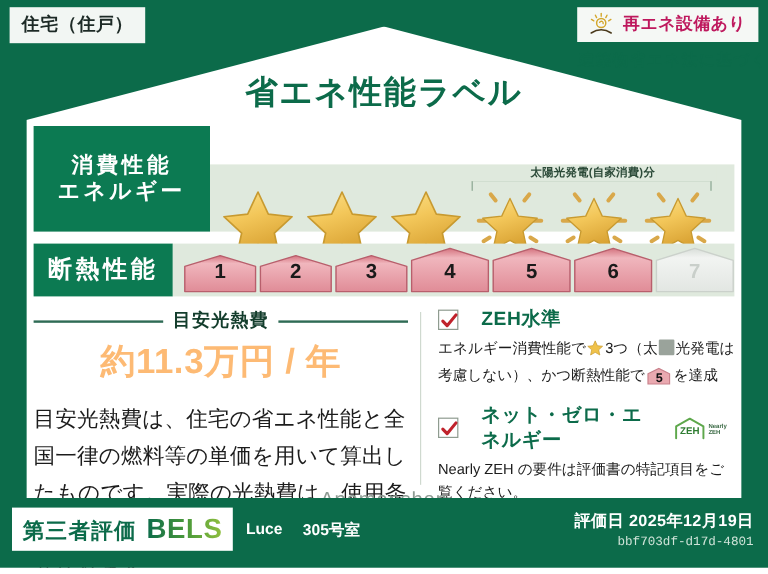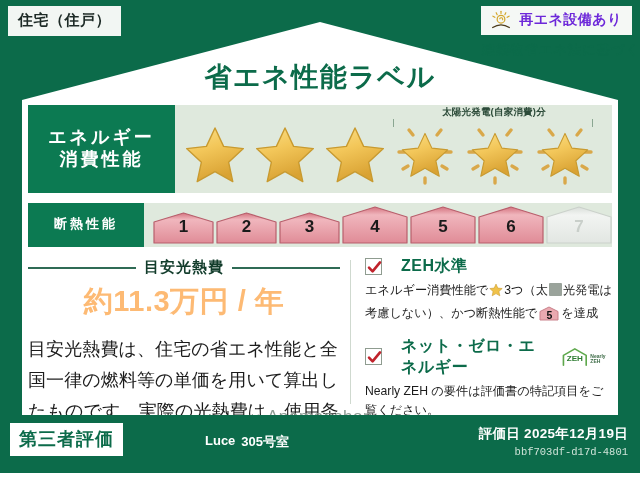--- a/index.html
+++ b/index.html
@@ -49,21 +49,21 @@
     position: absolute;
     right: 8px; top: 6px;
     background: #f5f8f5;
     padding: 4px 10px 5px 8px;
     display: flex;
     align-items: center;
     gap: 6px;
     z-index: 10;
   }
   .renew-badge .rb-text {
-    font-size: 14px; font-weight: bold; color: #6d28d9;
+    font-size: 14px; font-weight: bold; color: #be185d;
     letter-spacing: 0.5px;
   }
   .sun-ico { width: 24px; height: 20px; display:block; }
 
   
   .title-sub {
     position: absolute; top: 41px; left: 0; width: 640px;
     text-align: right; z-index: 12;
     font-size: 13px; font-weight: bold; color: #0c6b4a;
     letter-spacing: 1.2px;
@@ -86,29 +86,29 @@
   .row-label {
     background: #0c7a52;
     color: #ffffff;
     font-weight: bold;
     display: flex; flex-direction: column;
     align-items: center; justify-content: center;
     letter-spacing: 3px;
     line-height: 1.22;
   }
   .row-energy .row-label { width: 147px; font-size: 18px; }
-  .row-insul  .row-label { width: 147px; font-size: 13px; font-family: Liberation Mono, monospace; }
+  .row-insul  .row-label { width: 147px; font-size: 20px; }
 
   .row-body {
     flex: 1;
     background: #dfe9dd;
     position: relative;
     display: flex; align-items: center;
   }
-  .row-energy .row-body { padding-left: 0; }
+  .row-energy .row-body { padding-left: 0; margin-top: 32px; }
   .row-insul  .row-body { padding-left: 6px; }
 
   
   .solar-bracket {
     position: absolute; left: 218px; top: 13px; width: 200px; height: 9px;
     border: 1px solid #8aa691; border-bottom: none;
     z-index: 3;
   }
   .solar-bracket-text {
     position: absolute; left: 216px; top: 1px; width: 206px;
@@ -221,21 +221,21 @@
   }
   .bels-jp { font-size: 18px; font-weight: bold; color: #0c6b4a; letter-spacing: 1px; }
   .bels-en {
     font-size: 23px; font-weight: bold; letter-spacing: .5px;
     background: linear-gradient(90deg,#0c6b4a 0%, #4c9a3a 55%, #8fbf3f 100%);
     -webkit-background-clip: text; background-clip: text; color: transparent;
   }
   .bels-prop {
     position: absolute; left: 205px; top: 18px;
     color: #ffffff; font-size: 13px; font-weight: bold;
-    display: flex; gap: 6px;
+    display: flex; gap: 17px;
   }
   .foot-right {
     position: absolute; right: 12px; top: 10px; text-align: right;
   }
   .foot-date { color: #ffffff; font-size: 13.5px; font-weight: bold; letter-spacing: .3px; }
   .foot-id   { color: #cfe3d8; font-size: 10.5px; margin-top: 3px; font-family: "Liberation Mono", monospace; }
 </style>
 </head>
 <body>
 
@@ -262,22 +262,22 @@
       </svg>
     </span>
     <span class="rb-text">再エネ設備あり</span>
   </div>
 
   <div class="title-sub">建築物省エネ法に基づく</div>
   <div class="title-main">省エネ性能ラベル</div>
 
   <div class="perf-row row-energy">
     <div class="row-label">
+      <span>消費性能</span>
       <span>エネルギー</span>
-      <span>消費性能</span>
     </div>
     <div class="row-body">
       <div class="solar-bracket"></div>
       <div class="solar-bracket-text">太陽光発電(自家消費)分</div>
       <div class="stars-wrap" id="stars-wrap">
           <div class="star-cell">
             <svg width="68" height="66" viewBox="0 0 68 66">
               <defs>
                 <linearGradient id="g0" x1="0" y1="0" x2="0.35" y2="1">
                   <stop offset="0%" stop-color="#fae08a"></stop>
@@ -534,20 +534,21 @@
       </div>
 
     </div>
   </div>
 
   <div class="watermark">Apamanshop</div>
 
   <div class="footer">
     <div class="bels-badge">
       <span class="bels-jp">第三者評価</span>
+      <span class="bels-en">BELS</span>
     </div>
     <div class="bels-prop">
       <span>Luce</span>
       <span>305号室</span>
     </div>
     <div class="foot-right">
       <div class="foot-date">評価日 2025年12月19日</div>
       <div class="foot-id">bbf703df-d17d-4801</div>
     </div>
   </div>

